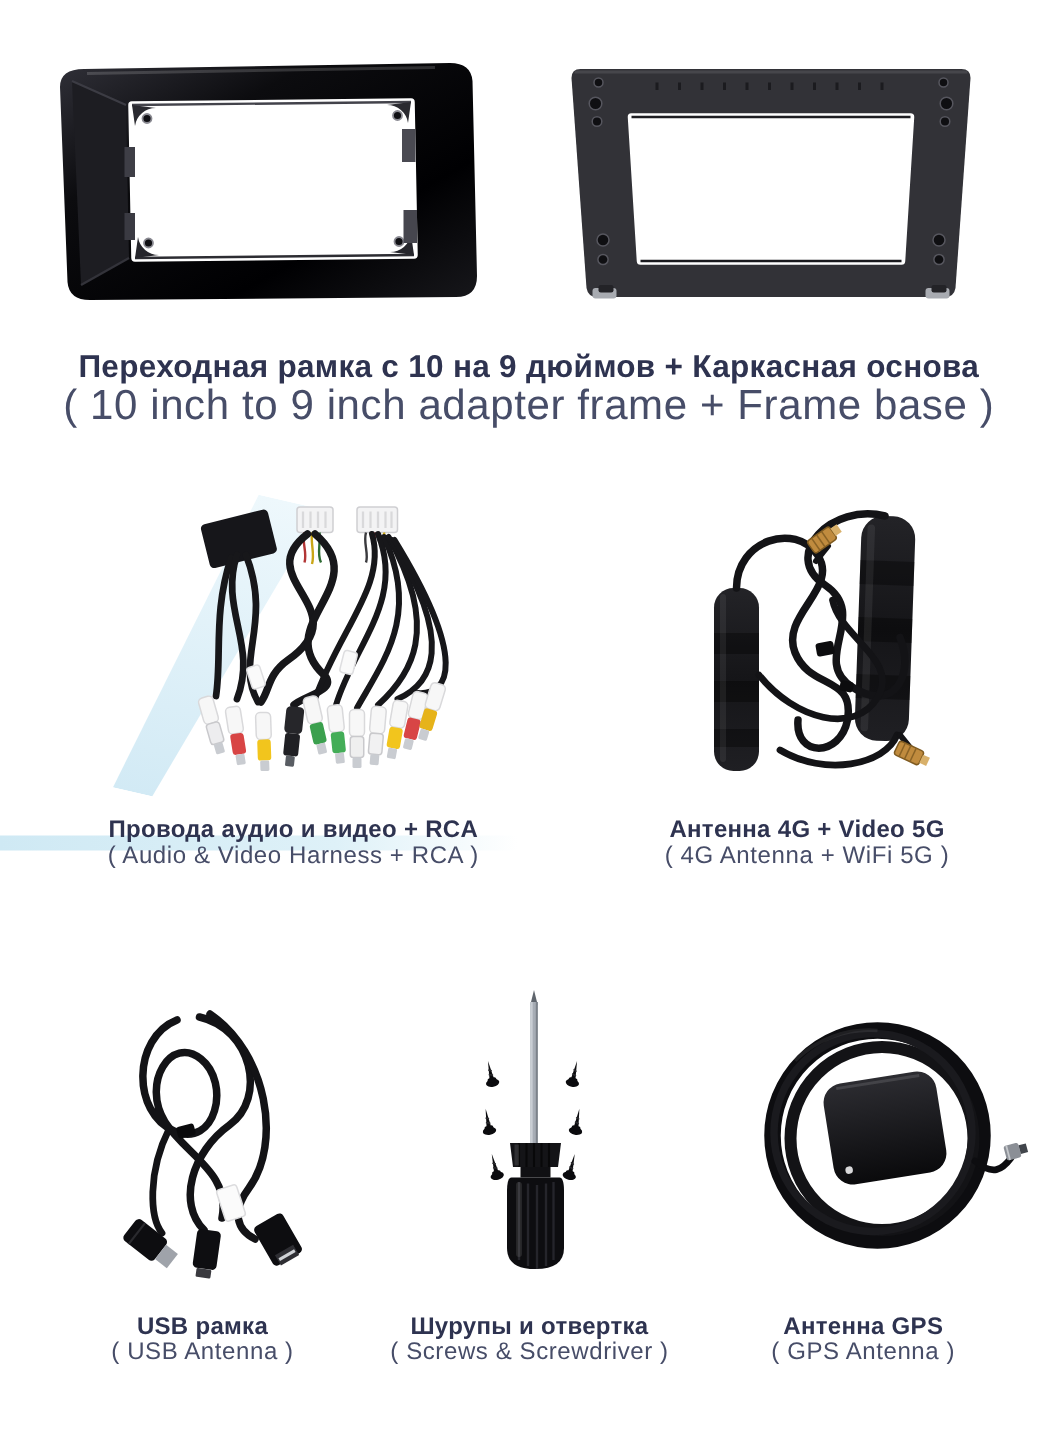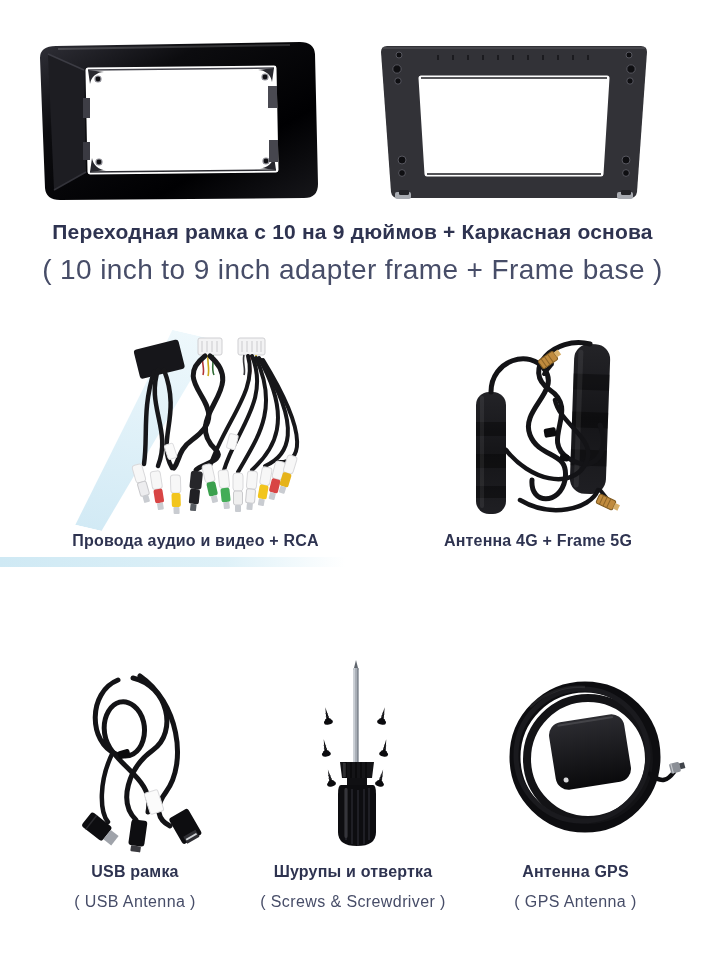--- a/index.html
+++ b/index.html
@@ -3,21 +3,21 @@
 <meta charset="utf-8">
 <style>
   html,body{margin:0;padding:0;background:#fff;}
   .page{
     position:relative;width:705px;height:970px;background:#ffffff;
     font-family:"Liberation Sans","DejaVu Sans",sans-serif;overflow:hidden;
   }
   .photo{position:absolute;margin:0;padding:0;z-index:1;}
   .photo svg{display:block;width:100%;height:100%;}
   .txt{position:absolute;left:0;width:705px;text-align:center;z-index:2;white-space:nowrap;}
-  .ru{font-weight:700;color:#2e3350;letter-spacing:.2px;}
+  .ru{font-weight:700;color:#2e3350;letter-spacing:.2px;margin-top:13px;}
   .en{font-weight:400;color:#474d68;letter-spacing:.4px;}
   .header-ru{top:220px;font-size:21px;}
   .header-en{top:254px;font-size:28px;}
   .lbl{position:absolute;text-align:center;z-index:2;white-space:nowrap;font-size:16px;}
   
   .harness-ru{top:532px;left:18px;width:355px;}
   .harness-en{top:562px;left:18px;width:355px;}
   .ant4g-ru{top:532px;left:398px;width:280px;}
   .ant4g-en{top:562px;left:398px;width:280px;}
   
@@ -282,21 +282,23 @@
         <rect x="-9" y="-5" width="18" height="10" rx="2" fill="#c08b3e" stroke="#7e5a20"></rect>
         <line x1="-5" y1="-5" x2="-5" y2="5" stroke="#8a6326"></line>
         <line x1="-1" y1="-5" x2="-1" y2="5" stroke="#8a6326"></line>
         <line x1="3" y1="-5" x2="3" y2="5" stroke="#8a6326"></line>
         <rect x="9" y="-3" width="5" height="6" fill="#d8b06a"></rect>
       </g>
     </svg>
   </figure>
 
   <div class="lbl ru harness-ru">Провода аудио и видео + RCA</div>
-  <div class="lbl ru ant4g-ru">Антенна 4G + Frame 5G</div>
+  <div class="lbl en harness-en">( Audio &amp; Video Harness + RCA )</div>
+  <div class="lbl ru ant4g-ru">Антенна 4G + Video 5G</div>
+  <div class="lbl en ant4g-en">( 4G Antenna + WiFi 5G )</div>
 
   <figure class="photo" style="left:58px;top:662px;width:170px;height:192px;">
     <svg viewBox="0 0 170 192">
       <g fill="none" stroke="#131316" stroke-linecap="round">
         <path d="M60,18 C30,30 30,80 58,92 C86,104 96,60 76,44 C56,28 36,60 52,86 C66,108 96,120 90,150" stroke-width="5"></path>
         <path d="M75,16 C110,24 120,70 95,88 C70,106 60,140 78,158" stroke-width="5"></path>
         <path d="M82,14 C120,40 130,100 108,130 C96,146 100,158 112,164" stroke-width="5"></path>
         <path d="M55,90 C40,120 42,150 50,160" stroke-width="4.5"></path>
       </g>
       <rect x="60" y="88" width="12" height="8" rx="2" fill="#0a0a0c" transform="rotate(-15 66 92)"></rect>

